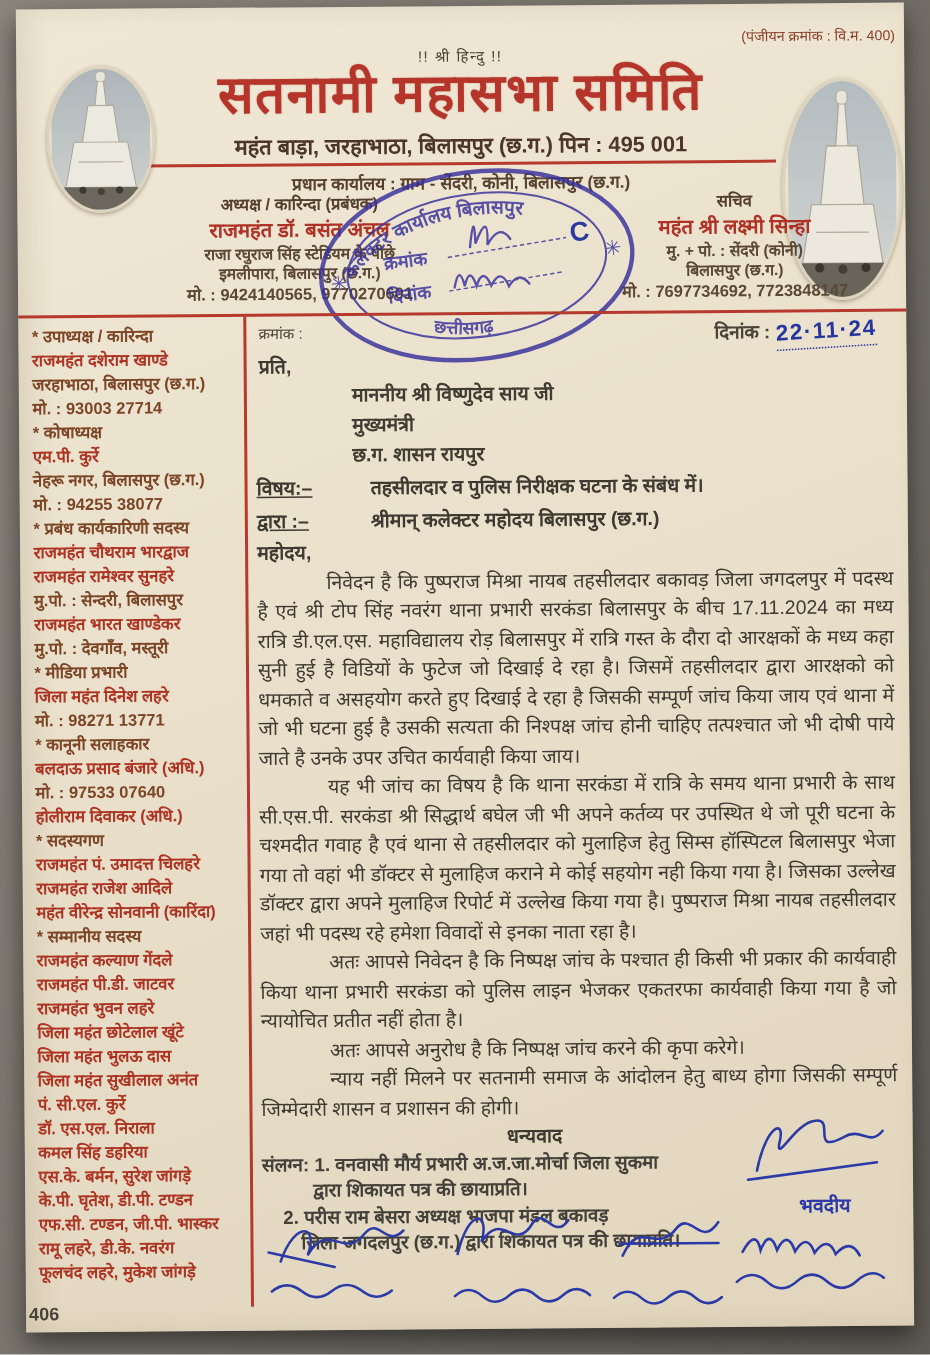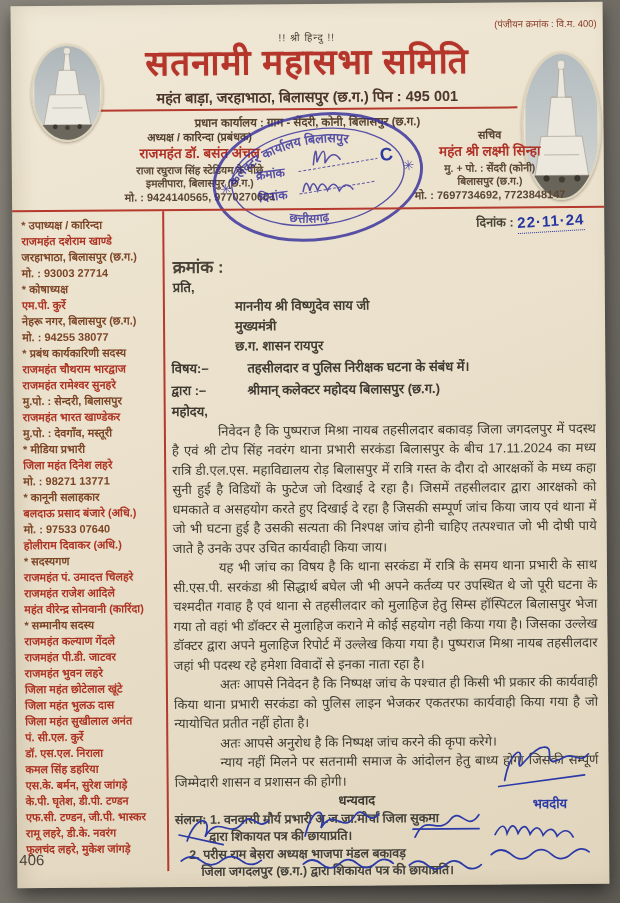--- a/index.html
+++ b/index.html
@@ -35,31 +35,31 @@
   .officer .ophone{font-size:11px;color:#5a4734;font-weight:bold;margin-top:1px;}
   .penmark{position:absolute;left:-14px;top:14px;font-size:18px;color:#2c3aa0;transform:rotate(-8deg);font-weight:bold;}
   .stamp{position:absolute;left:194px;top:102px;width:224px;height:142px;transform:rotate(-7deg);opacity:.82;}
   .hr-main{position:absolute;top:204px;left:0;width:100%;height:2px;background:#b5392c;}
   
   .sidebar{position:absolute;top:206px;left:0;width:152px;height:660px;border-right:2px solid #b5392c;padding:5px 4px 0 9px;box-sizing:border-box;}
   .sidebar div{font-size:11px;font-weight:bold;line-height:16px;white-space:nowrap;}
   .k-head{color:#7c4526;}
   .k-name{color:#ad3322;}
   .k-info{color:#7c4526;}
-  .corner-num{position:absolute;left:2px;top:845px;font-size:15px;color:#4a4238;font-weight:normal;}
+  .corner-num{position:absolute;left:2px;top:863px;font-size:12px;color:#4a4238;font-weight:bold;}
   
   .main{position:absolute;left:158px;top:206px;width:424px;color:#3e3a31;font-size:13px;line-height:19.5px;}
   .row-top{display:flex;justify-content:space-between;padding:3px 4px 0 2px;}
-  .serial{font-weight:bold;font-size:17px;color:#4a4438;margin-top:44px;}
+  .serial{font-weight:normal;font-size:10px;color:#4a4438;}
   .dateline{font-size:12.5px;color:#4a4438;font-weight:bold;padding-right:6px;}
   .date-hand{color:#2636a0;font-size:15px;font-weight:bold;letter-spacing:1px;display:inline-block;transform:rotate(-3deg);border-bottom:1px dotted #2636a0;}
   .toword{font-weight:bold;padding-left:2px;}
   .recipient{margin-left:64px;line-height:20px;font-weight:bold;color:#423d33;}
   .lblrow{display:flex;margin-top:2px;}
-  .lblrow .lbl{width:76px;font-weight:bold;flex:none;}
+  .lblrow .lbl{width:76px;font-weight:bold;flex:none;text-decoration:underline;}
   .lblrow .val{font-weight:bold;}
   .salut{font-weight:bold;margin-top:2px;}
   .paras p{margin:0;text-align:justify;text-indent:46px;}
   .thanks{text-align:center;font-weight:bold;margin:0 60px 0 0;}
   .attach div{font-size:12.5px;line-height:17.5px;font-weight:bold;color:#44403a;}
   .k-a0{margin-left:0;}
   .k-a1{margin-left:34px;}
   .k-a2{margin-left:14px;}
   .k-a3{margin-left:26px;}
   .sigs{position:absolute;left:148px;top:740px;width:444px;height:140px;pointer-events:none;}

